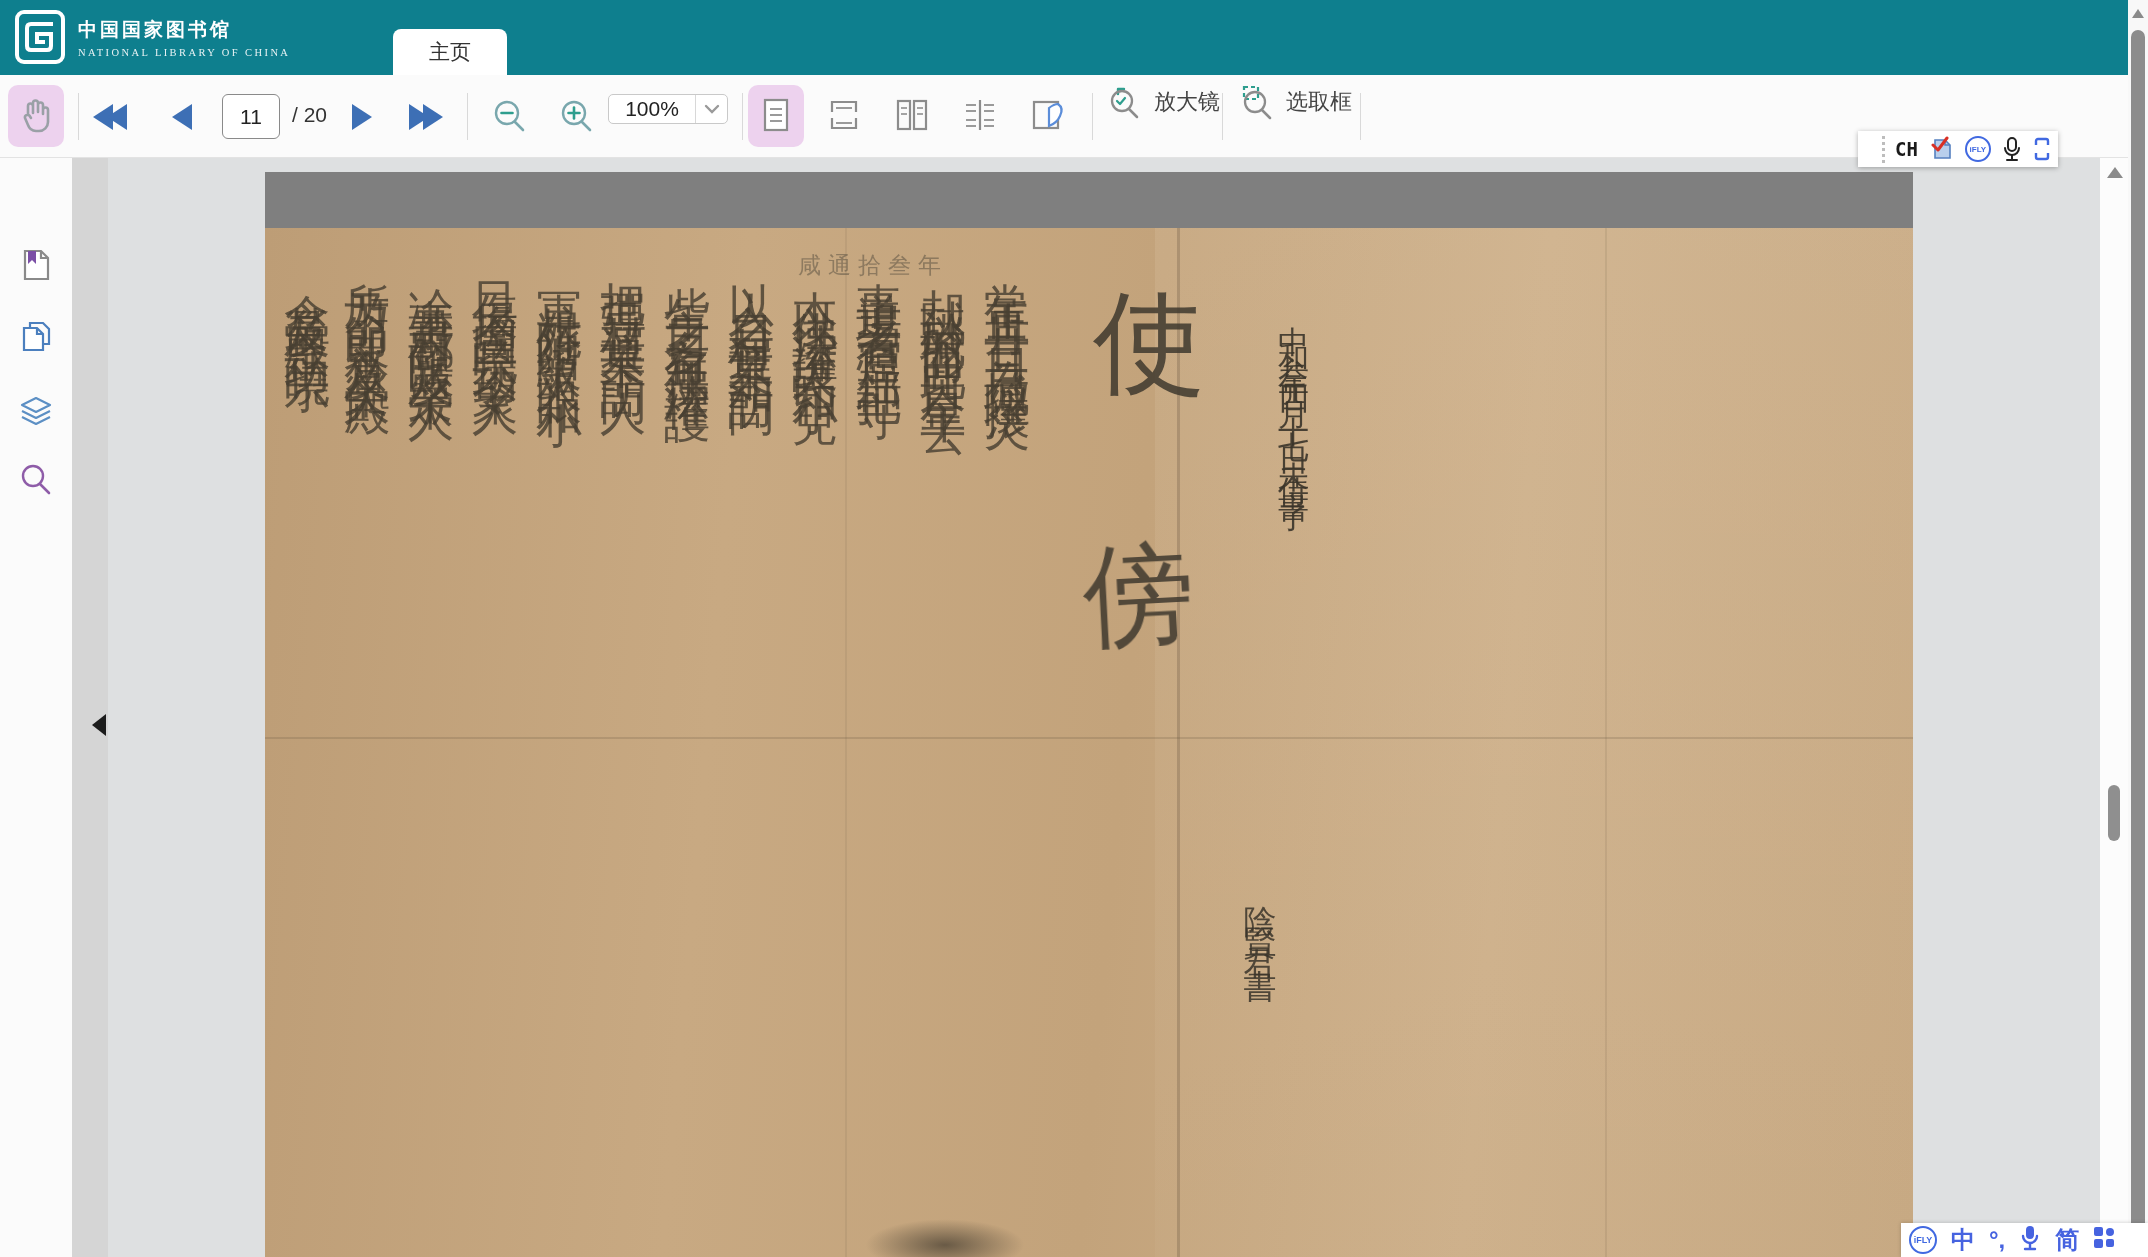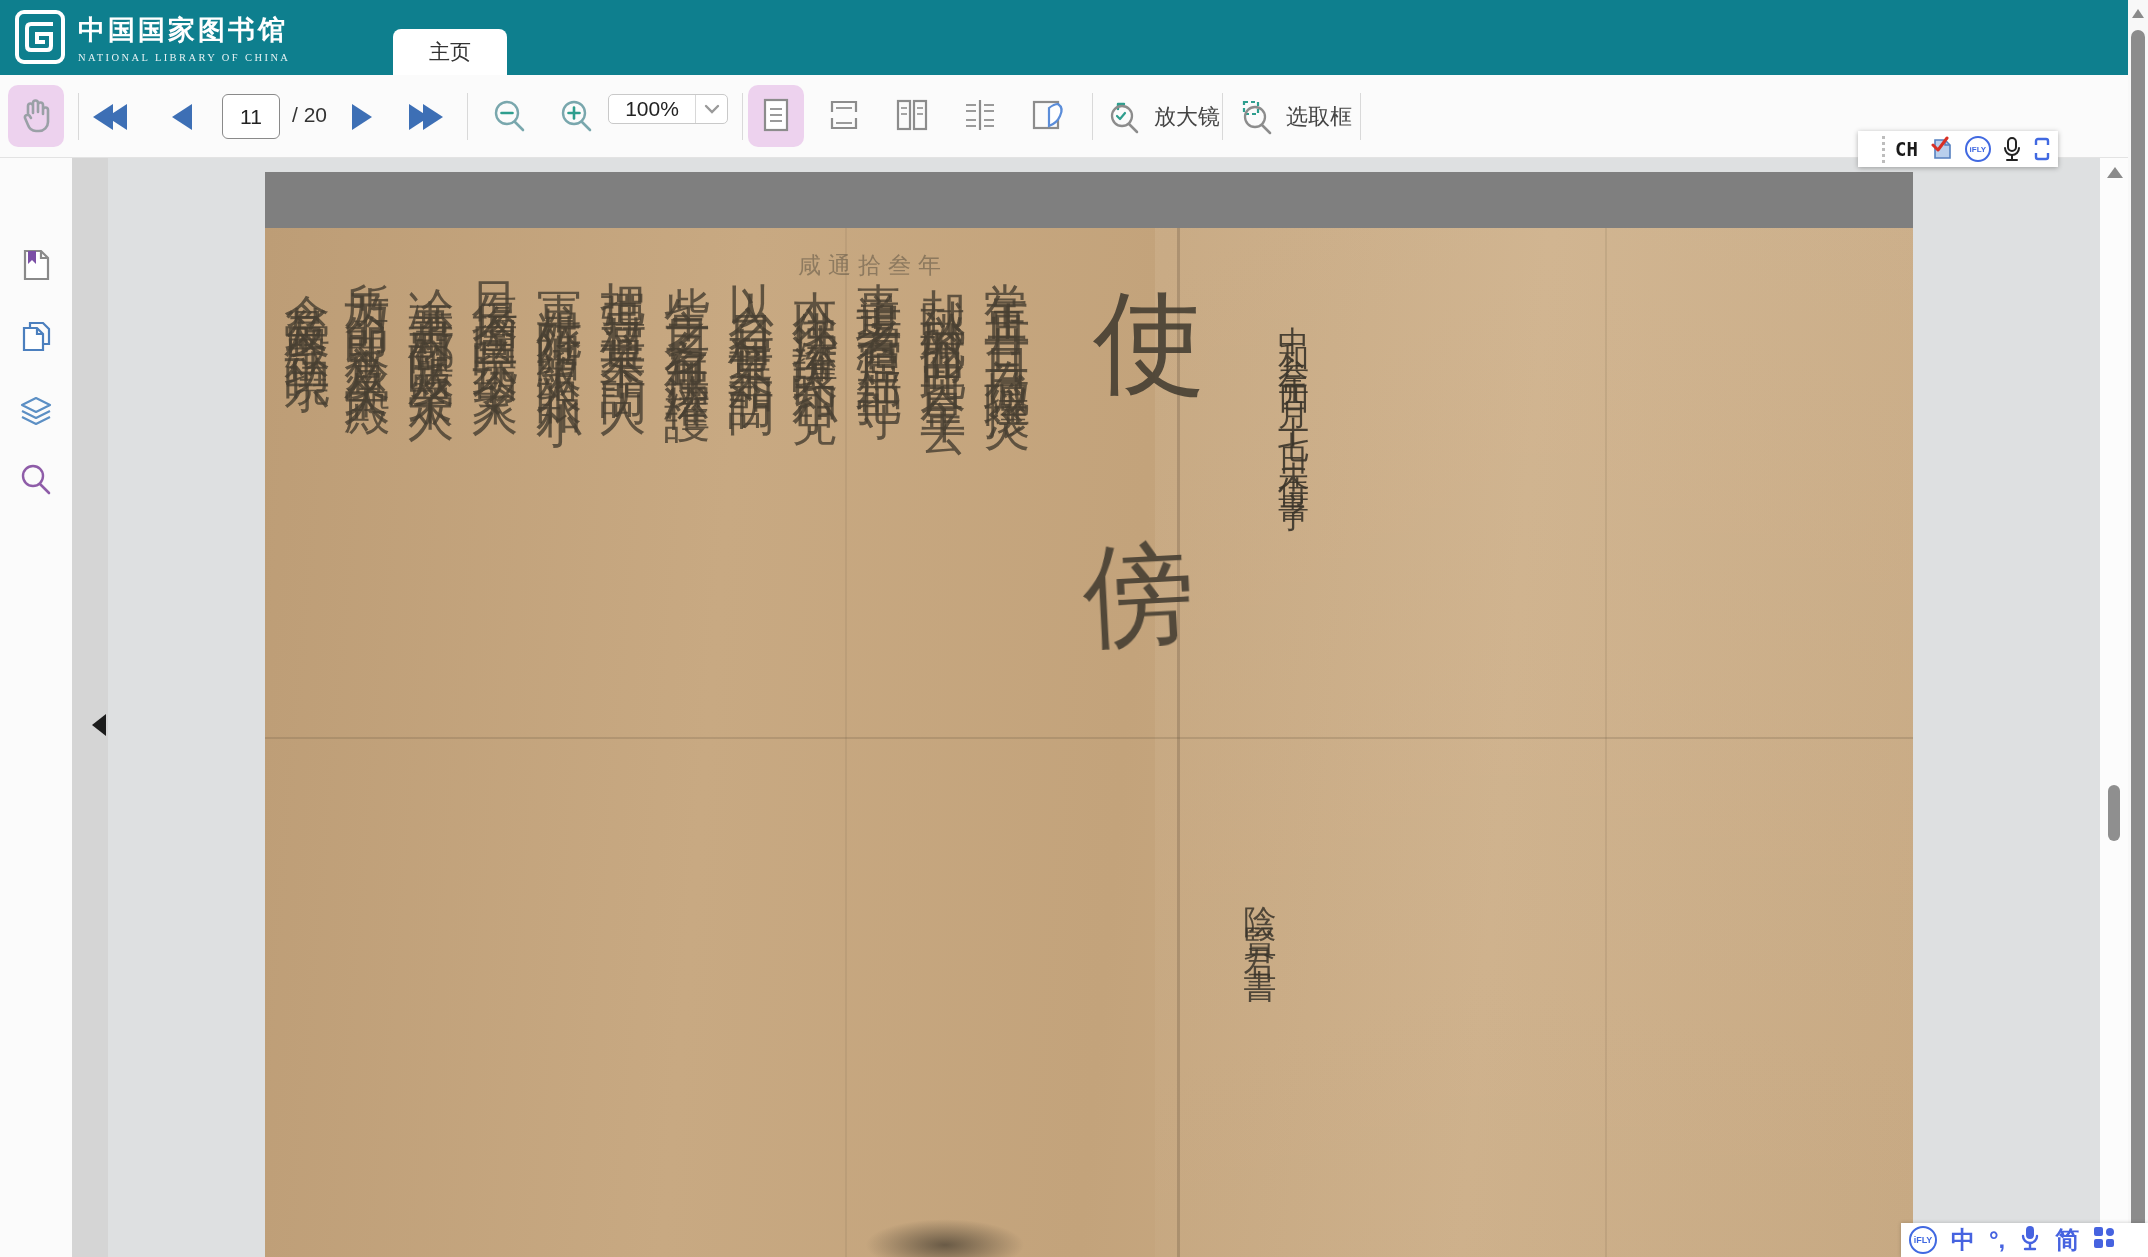--- a/index.html
+++ b/index.html
@@ -4,40 +4,40 @@
 <style>
   * { margin:0; padding:0; box-sizing:border-box; }
   body { font-family:"Liberation Sans", sans-serif; background:#fff; }
   #screen { position:relative; width:2148px; height:1257px; overflow:hidden; background:#dee0e1; }
 
   
   .header { position:absolute; left:0; top:0; width:2128px; height:75px; background:#0e7f8e; z-index:5; }
   .brand { position:absolute; left:14px; top:8px; display:flex; align-items:center; }
   .brand-logo { width:52px; height:58px; }
   .brand-text { margin-left:12px; color:#fff; }
-  .brand-title { font-size:27px; font-weight:bold; letter-spacing:3px; font-family:"Liberation Serif", serif; }
+  .brand-title { font-size:19px; font-weight:bold; letter-spacing:3px; font-family:"Liberation Serif", serif; }
   .brand-sub { font-size:10.5px; letter-spacing:2.4px; margin-top:4px; color:rgba(255,255,255,.9); font-family:"Liberation Serif", serif; }
   .home-tab { position:absolute; left:393px; top:29px; width:114px; height:46px; background:#fff; border-radius:8px 8px 0 0; text-align:center; line-height:46px; font-size:21px; color:#333; cursor:pointer; }
 
   
   .toolbar { position:absolute; left:0; top:75px; width:2128px; height:83px; background:#fbfbfb; border-bottom:1px solid #e3e3e3; z-index:4; }
   .tb-sep { position:absolute; top:18px; width:1px; height:47px; background:#d9d9d9; }
   .tb-btn { position:absolute; top:10px; width:56px; height:62px; border-radius:10px; display:flex; align-items:center; justify-content:center; cursor:pointer; }
   .tb-btn.sel { background:#edd2ee; }
   .nav-btn { position:absolute; top:22px; width:44px; height:40px; display:flex; align-items:center; justify-content:center; cursor:pointer; }
   .tri-l { width:0; height:0; border-top:13px solid transparent; border-bottom:13px solid transparent; border-right:20px solid #3d6fb5; }
   .tri-r { width:0; height:0; border-top:13px solid transparent; border-bottom:13px solid transparent; border-left:20px solid #3d6fb5; }
   .dbl { display:flex; }
   .dbl .tri-l + .tri-l, .dbl .tri-r + .tri-r { margin-left:-6px; }
   .page-input { position:absolute; left:222px; top:19px; width:58px; height:45px; border:1px solid #8a8a8a; border-radius:6px; text-align:center; font-size:21px; color:#222; background:#fff; font-family:"Liberation Sans", sans-serif; }
   .page-total { position:absolute; left:292px; top:28px; font-size:21px; color:#333; }
   .zoom-select { position:absolute; left:608px; top:19px; width:120px; height:30px; background:#fff; border:1px solid #c9c9c9; border-radius:5px; display:flex; align-items:center; cursor:pointer; }
   .zoom-select .zval { flex:1; text-align:center; font-size:21px; color:#222; }
   .zoom-select .zchev { width:32px; height:100%; border-left:1px solid #d8d8d8; display:flex; align-items:center; justify-content:center; }
-  .tool-lbl-btn { position:absolute; top:16px; height:52px; display:flex; align-items:center; cursor:pointer;text-align:center; }
+  .tool-lbl-btn { position:absolute; top:1px; height:52px; display:flex; align-items:center; cursor:pointer;text-align:center; }
   .tool-lbl-btn span.lbl { font-size:22px; color:#444; margin-left:10px; }
 
   
   .ch-bar { position:absolute; left:1858px; top:131px; width:200px; height:36px; background:#fff; box-shadow:0 1px 5px rgba(0,0,0,.3); display:flex; align-items:center; z-index:30; padding:0 24px; }
   .ch-handle { display:flex; flex-direction:column; gap:3px; margin-right:10px; }
   .ch-handle i { width:3px; height:3px; background:#bdbdbd; display:block; }
   .ch-lang { font-family:"DejaVu Sans Mono", monospace; font-size:19px; font-weight:bold; color:#1a1a1a; margin-right:12px; }
   .ch-item { margin-right:11px; display:flex; align-items:center; cursor:pointer; }
   .ifly-badge { width:26px; height:26px; border-radius:50%; border:2px solid #4169e1; color:#4169e1; font-size:8px; font-weight:bold; display:flex; align-items:center; justify-content:center; background:#fff; }
 

